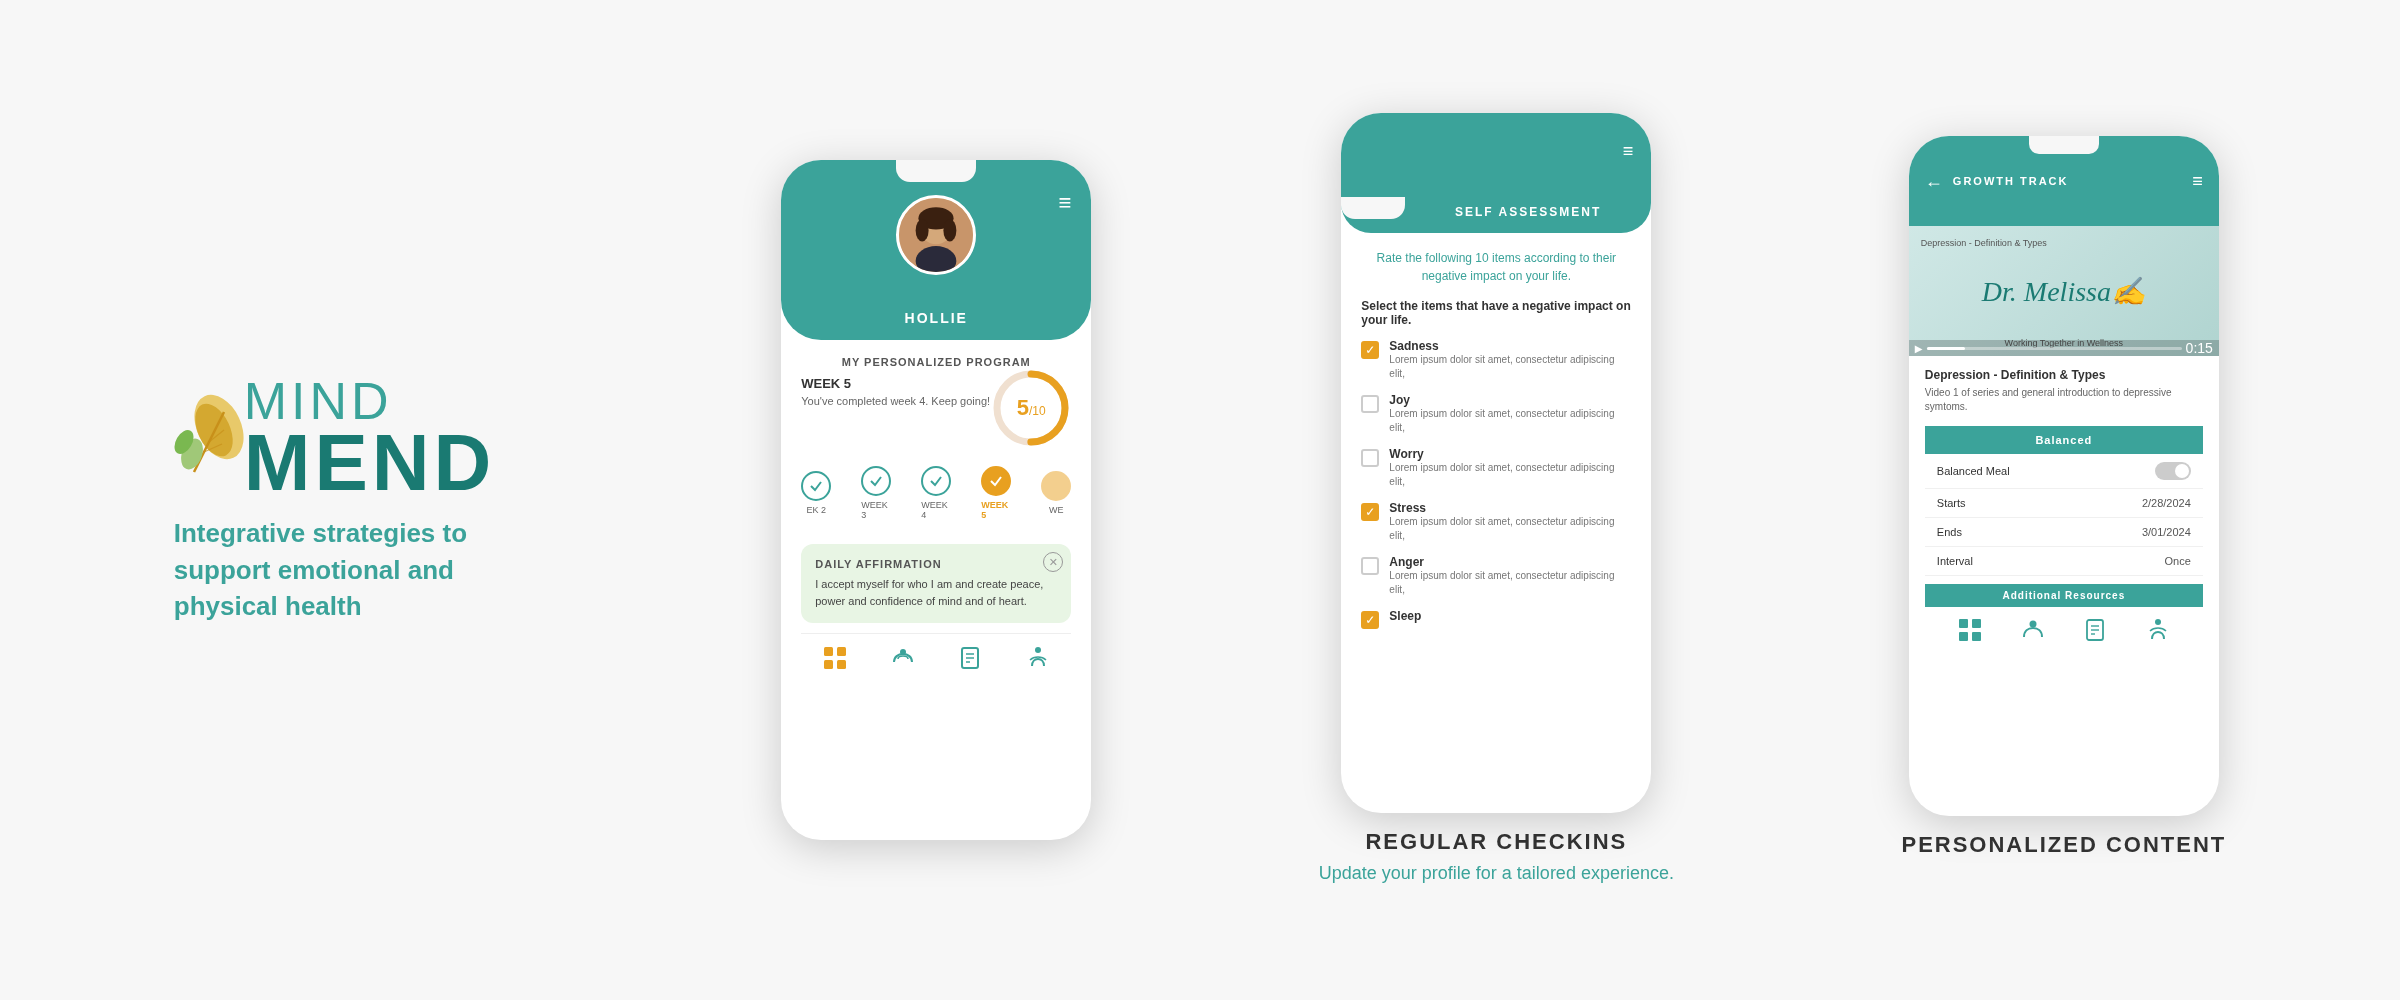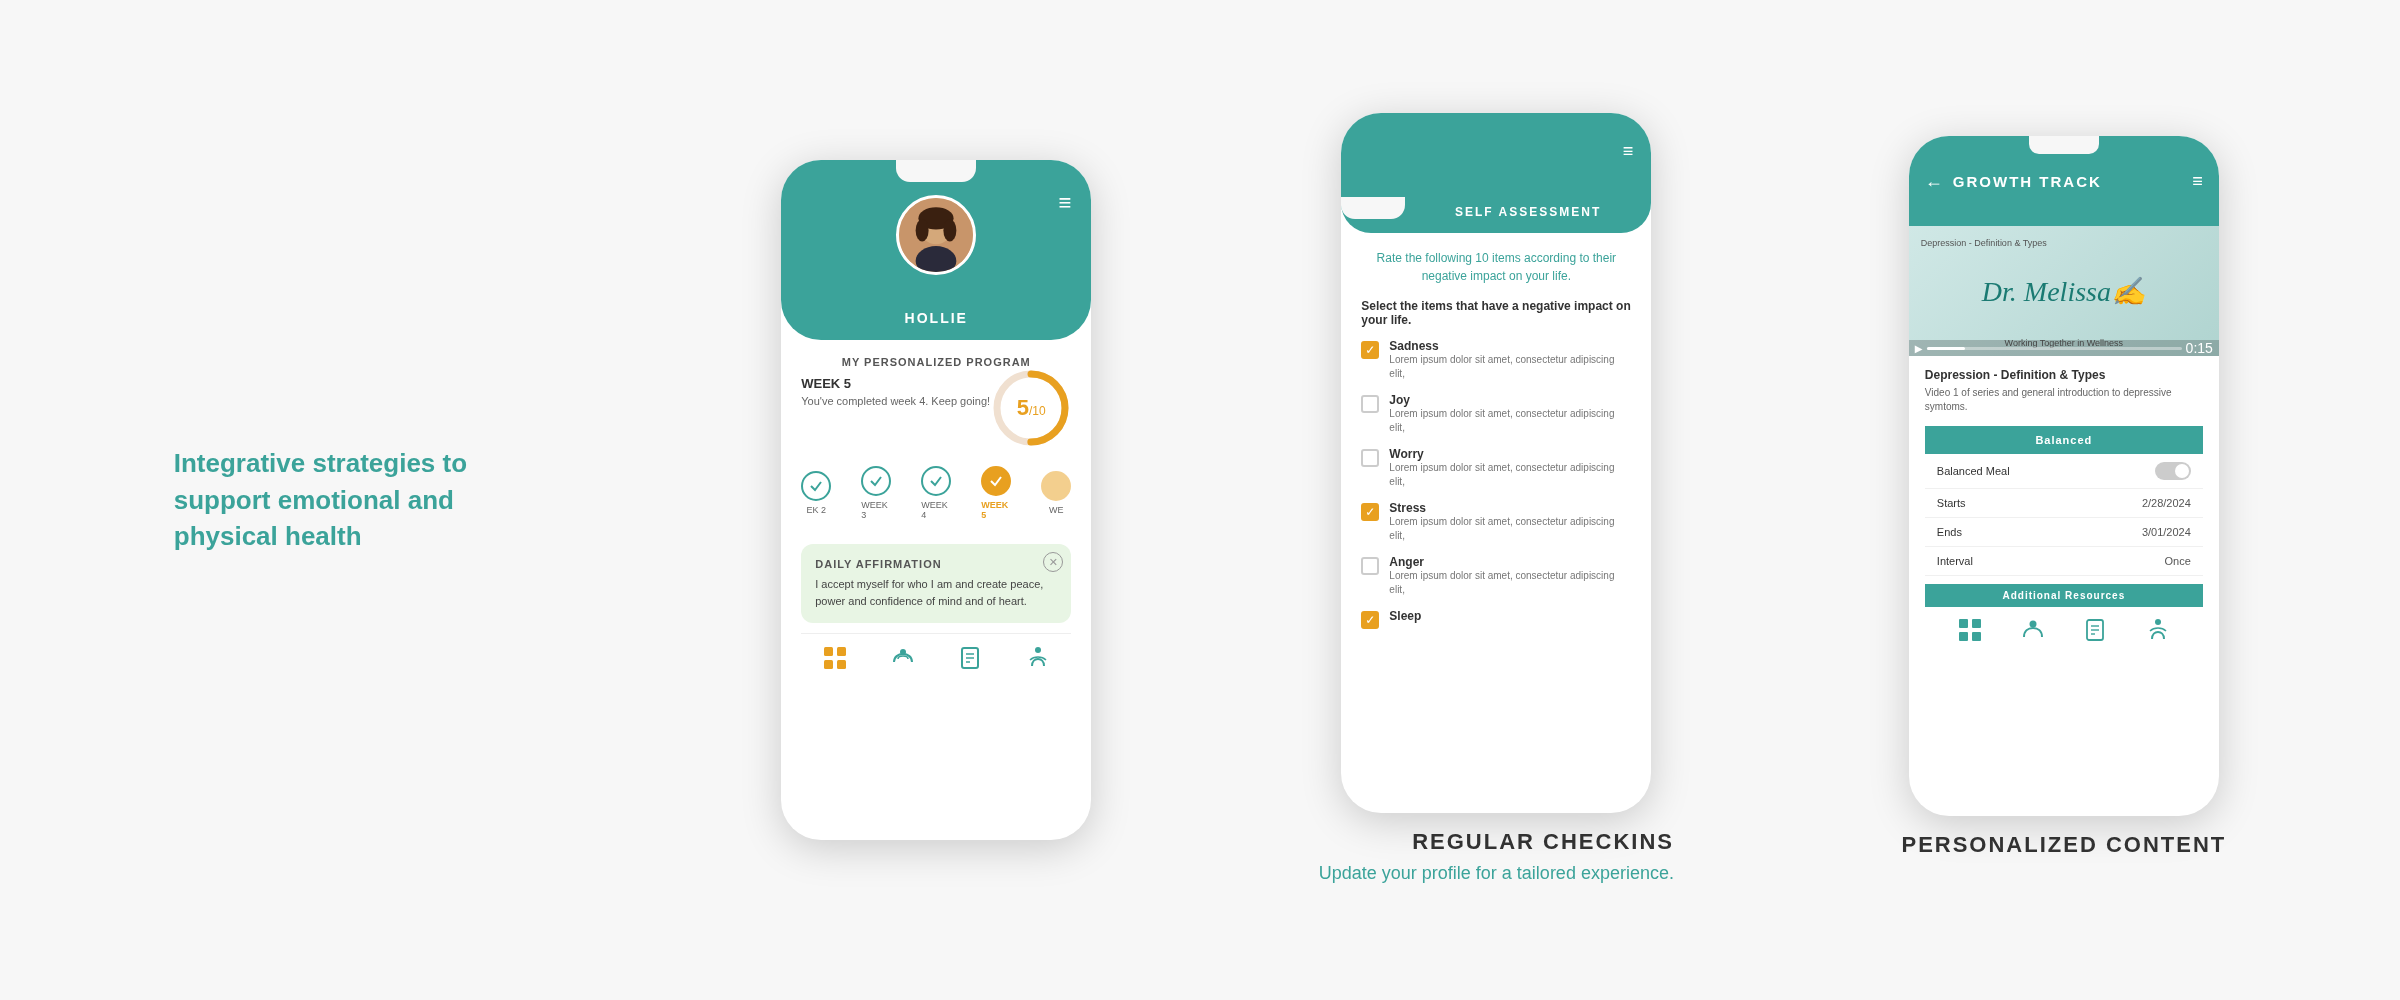--- a/index.html
+++ b/index.html
@@ -336,21 +336,21 @@
       align-items: center;
       padding: 0 16px;
     }
     .phone3-back {
       color: white;
       font-size: 18px;
       margin-right: 10px;
     }
     .phone3-title {
       color: white;
-      font-size: 15px;
+      font-size: 11px;
       font-weight: 700;
       letter-spacing: 2px;
     }
     .phone3-menu {
       position: absolute;
       right: 16px;
       color: white;
       font-size: 18px;
     }
     .video-thumbnail {
@@ -484,34 +484,53 @@
     .caption-area {
       text-align: center;
       margin-top: 16px;
     }
     .caption-title {
       font-size: 22px;
       font-weight: 900;
       color: #333;
       letter-spacing: 2px;
       margin-bottom: 6px;
-      text-align: right;
     }
     .caption-sub {
       font-size: 18px;
       color: #3ba39a;
       line-height: 1.4;
     }
   </style>
 </head>
 <body>
 
 <div class="page-wrapper">
 
   <div class="left-section">
+    <div class="logo-area">
+
+      <svg class="logo-icon" viewBox="0 0 70 90" fill="none" xmlns="http://www.w3.org/2000/svg">
+
+        <ellipse cx="45" cy="35" rx="22" ry="34" fill="#e8c96a" transform="rotate(-25 45 35)"></ellipse>
+        <ellipse cx="40" cy="38" rx="16" ry="28" fill="#d4a830" transform="rotate(-25 40 38)"></ellipse>
+
+        <line x1="20" y1="80" x2="50" y2="20" stroke="#c8901a" stroke-width="2.5"></line>
+
+        <line x1="35" y1="50" x2="50" y2="38" stroke="#c8901a" stroke-width="1.2" opacity="0.7"></line>
+        <line x1="30" y1="60" x2="48" y2="52" stroke="#c8901a" stroke-width="1.2" opacity="0.7"></line>
+
+        <ellipse cx="18" cy="62" rx="10" ry="16" fill="#a0c878" transform="rotate(20 18 62)"></ellipse>
+        <ellipse cx="10" cy="50" rx="8" ry="13" fill="#7ab850" transform="rotate(30 10 50)"></ellipse>
+      </svg>
+      <div class="logo-text-block">
+        <span class="logo-mind">MIND</span>
+        <span class="logo-mend">MEND</span>
+      </div>
+    </div>
     <div class="tagline">Integrative strategies to support emotional and physical health</div>
   </div>
 
   <div class="phone-container">
     <div class="phone phone1">
 
       <div class="phone-header-teal">
         <div class="phone-notch"></div>
         <div class="phone-menu-icon">≡</div>
         <div class="phone-avatar">

